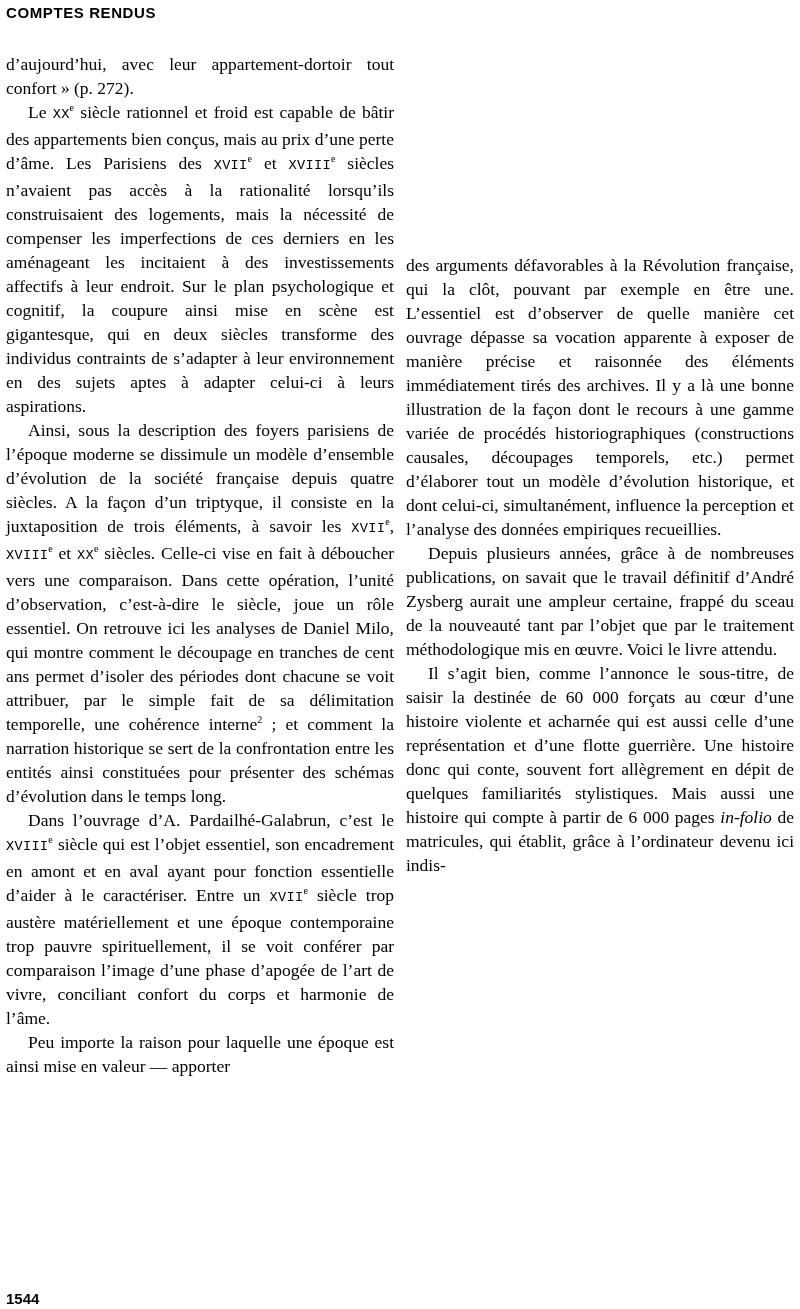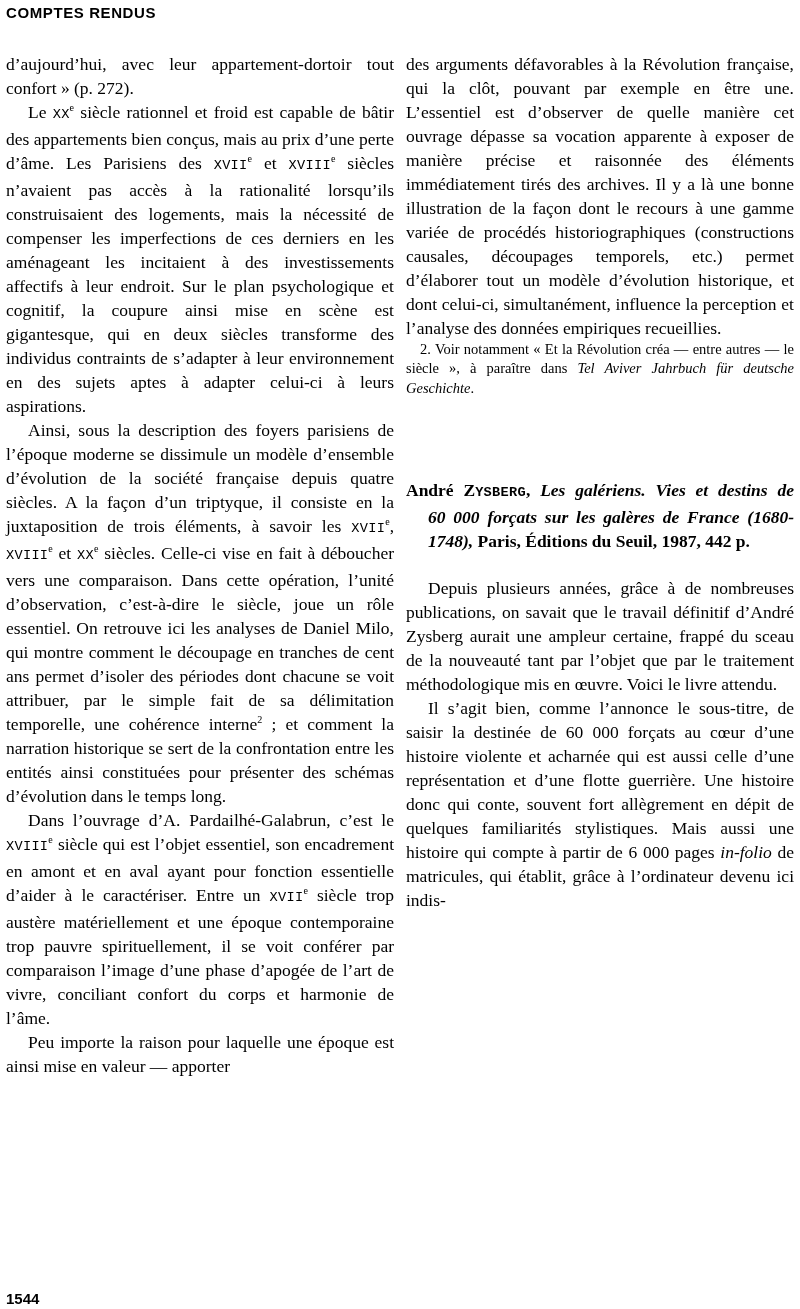--- a/index.html
+++ b/index.html
@@ -15,21 +15,21 @@
     padding: 4px 6px 0 6px;
     overflow: hidden;
   }
   .running-header {
     font-family: "Liberation Sans", "DejaVu Sans", sans-serif;
     font-weight: bold;
     font-size: 15px;
     letter-spacing: 0.6px;
     margin-bottom: 31px;
   }
-  .columns { display: flex; gap: 12px; align-items: flex-start; }
+  .columns { display: flex; gap: 12px; align-items: center; }
   .col {
     flex: 1 1 0;
     font-size: 17.5px;
     line-height: 24px;
     text-align: justify;
   }
   .para { text-align: justify; }
   .para.indent { text-indent: 22px; }
   sup { font-size: 0.58em; vertical-align: super; line-height: 0; }
   .sc { text-transform: uppercase; font-size: 0.78em; letter-spacing: 0.02em; font-family: Liberation Mono, monospace; }
@@ -79,24 +79,22 @@
         <p class="para indent">Peu importe la raison pour laquelle une époque est ainsi mise en valeur — apporter</p>
       </div>
 
     <div class="col">
       <div>
           <p class="para">des arguments défavorables à la Révolution française, qui la clôt, pouvant par exemple en être une. L’essentiel est d’observer de quelle manière cet ouvrage dépasse sa vocation apparente à exposer de manière précise et raisonnée des éléments immédiatement tirés des archives. Il y a là une bonne illustration de la façon dont le recours à une gamme variée de procédés historiographiques (constructions causales, découpages temporels, etc.) permet d’élaborer tout un modèle d’évolution historique, et dont celui-ci, simultanément, influence la perception et l’analyse des données empiriques recueillies.</p>
         </div>
 
 
       <div class="footnotes">
-          <p class="para">2. Voir notamment «&nbsp;Et la Révolution créa — entre autres — le siècle&nbsp;», à paraître dans <i>Tel Aviver Jahrbuch für deutsche Geschichte</i>.</p>
         </div>
 
-      <div class="review-heading">André Z<span class="sc">ysberg</span>, <i>Les galériens. Vies et destins de 60&nbsp;000 forçats sur les galères de France (1680-1748),</i> Paris, Éditions du Seuil, 1987, 442 p.</div>
 
       <div>
           <p class="para indent">Depuis plusieurs années, grâce à de nombreuses publications, on savait que le travail définitif d’André Zysberg aurait une ampleur certaine, frappé du sceau de la nouveauté tant par l’objet que par le traitement méthodologique mis en œuvre. Voici le livre attendu.</p>
           <p class="para indent">Il s’agit bien, comme l’annonce le sous-titre, de saisir la destinée de 60&nbsp;000 forçats au cœur d’une histoire violente et acharnée qui est aussi celle d’une représentation et d’une flotte guerrière. Une histoire donc qui conte, souvent fort allègrement en dépit de quelques familiarités stylistiques. Mais aussi une histoire qui compte à partir de 6&nbsp;000 pages <i>in-folio</i> de matricules, qui établit, grâce à l’ordinateur devenu ici indis-</p>
         </div>
     </div>
 
   </div>
 
   <div class="page-number">1544</div>

